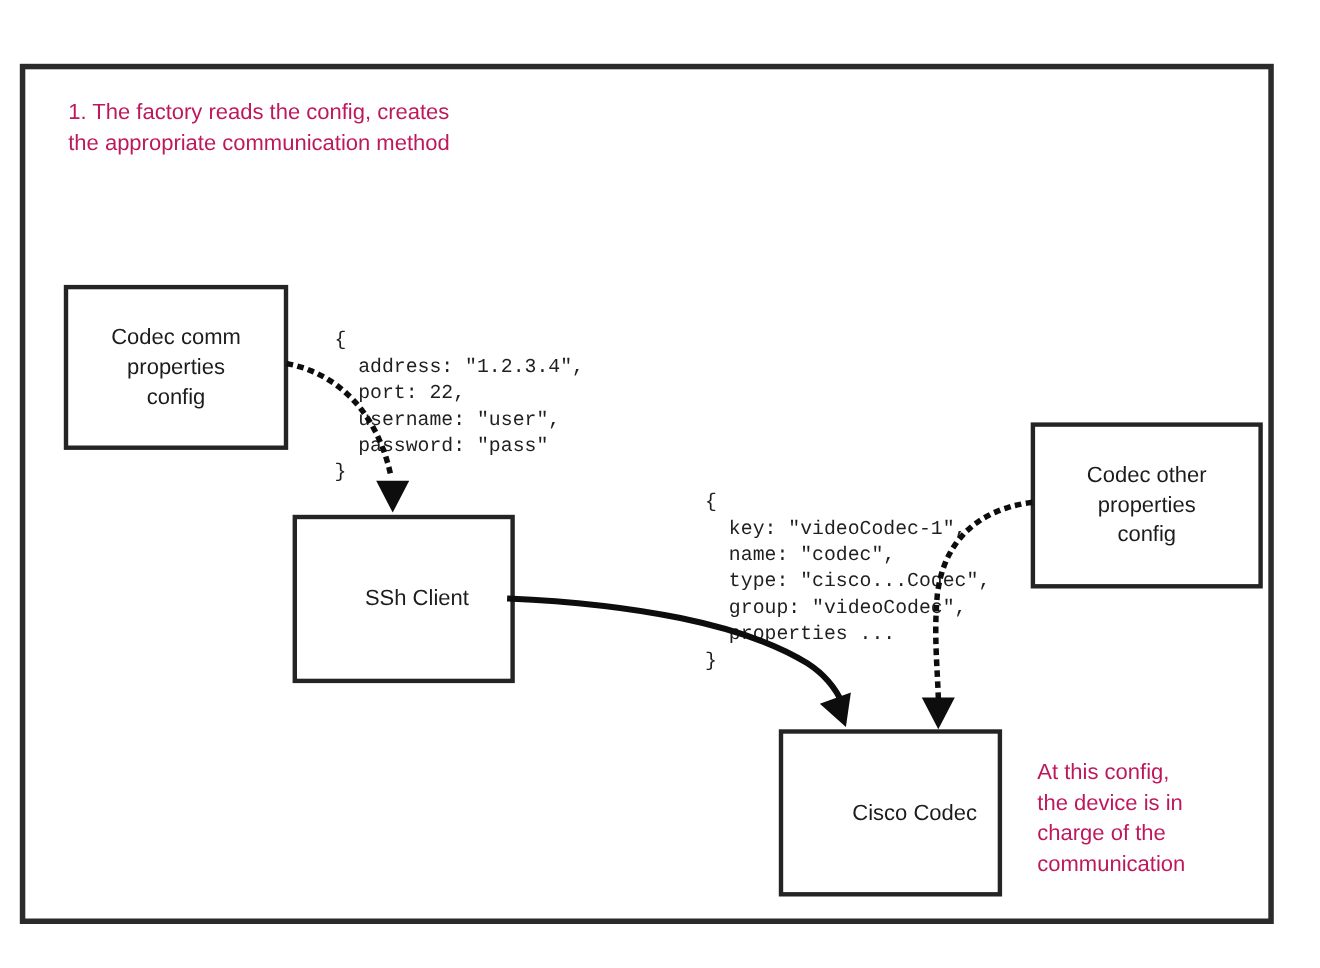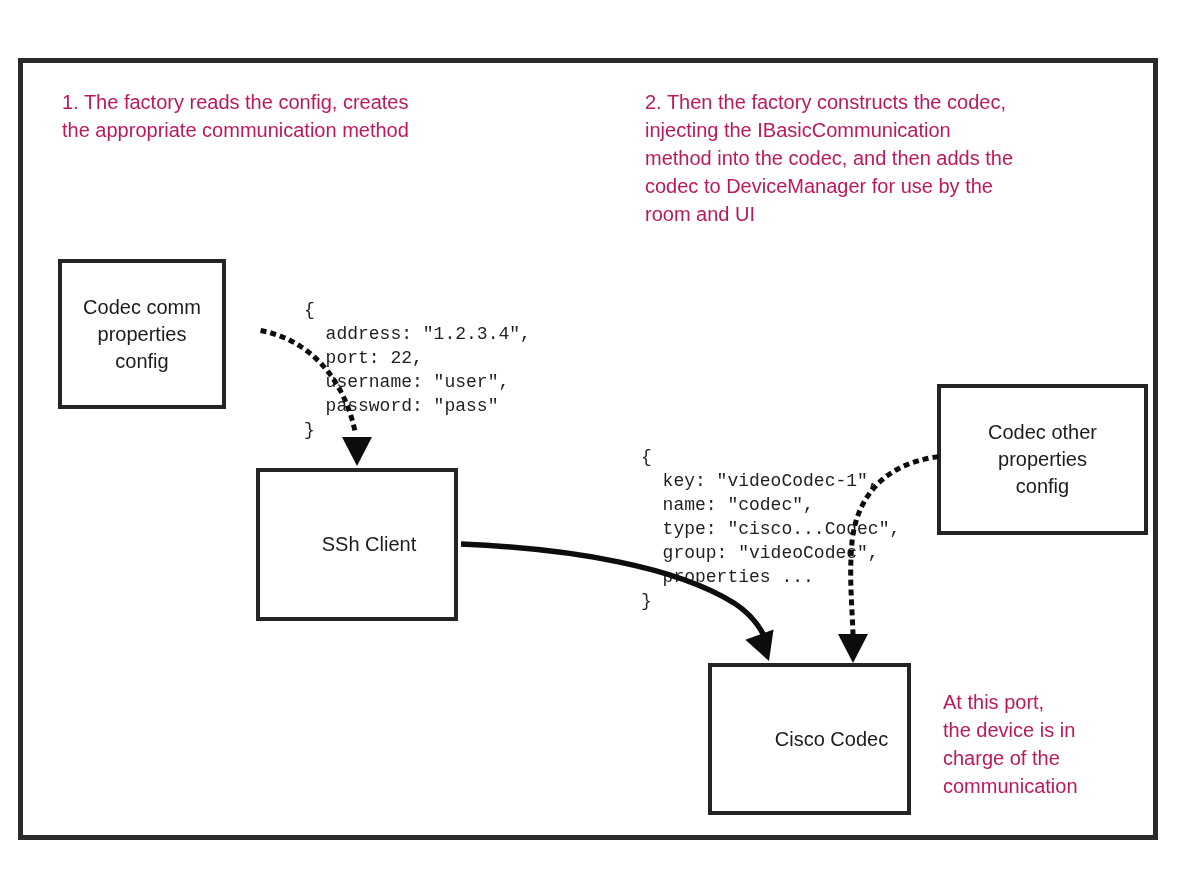--- a/index.html
+++ b/index.html
@@ -61,53 +61,48 @@
 </head>
 <body>
 
 <div class="canvas">
 
   <div class="frame"></div>
 
   <div class="note" style="left:62px; top:88px; width:480px;">1. The factory reads the config, creates
 the appropriate communication method</div>
 
-  <div class="note" style="left:645px; top:88px; width:490px;">2. Then the factory constructs the codec,
-injecting the IBasicCommunication
-method into the codec, and then adds the
-codec to DeviceManager for use by the
-room and UI</div>
 
-  <div class="note" style="left:943px; top:688px; width:210px;">At this port,
+  <div class="note" style="left:943px; top:688px; width:210px;">At this config,
 the device is in
 charge of the
 communication</div>
 
   <div class="code" style="left:304px; top:298px;">{
   address: "1.2.3.4",
   port: 22,
   username: "user",
   password: "pass"
 }</div>
 
   <div class="code" style="left:641px; top:445px;">{
   key: "videoCodec-1",
   name: "codec",
   type: "cisco...Codec",
   group: "videoCodec",
   properties ...
 }</div>
 
-  <div class="node" style="left:58px; top:259px; width:168px; height:150px;">
+  <div class="node" style="left:58px; top:259px; width:204px; height:150px;">
     <span>Codec comm
 properties
 config</span>
   </div>
 
-  <div class="node" style="left:256px; top:468px; width:202px; height:153px;padding-left:24px;">
+  <div class="node" style="left:266px; top:468px; width:202px; height:153px;padding-left:24px;">
     <span>SSh Client</span>
   </div>
 
   <div class="node" style="left:937px; top:384px; width:211px; height:151px;">
     <span>Codec other
 properties
 config</span>
   </div>
 
   <div class="node" style="left:708px; top:663px; width:203px; height:152px;padding-left:44px;">

